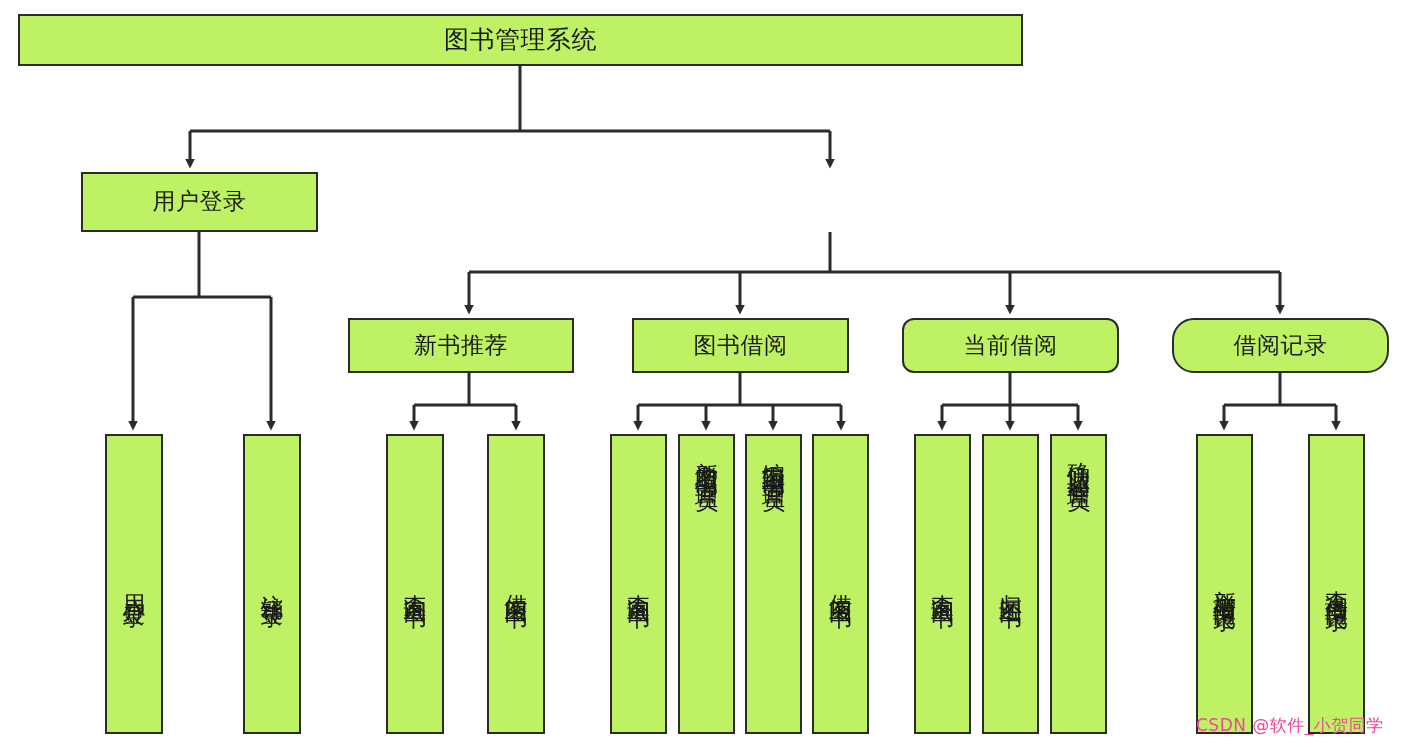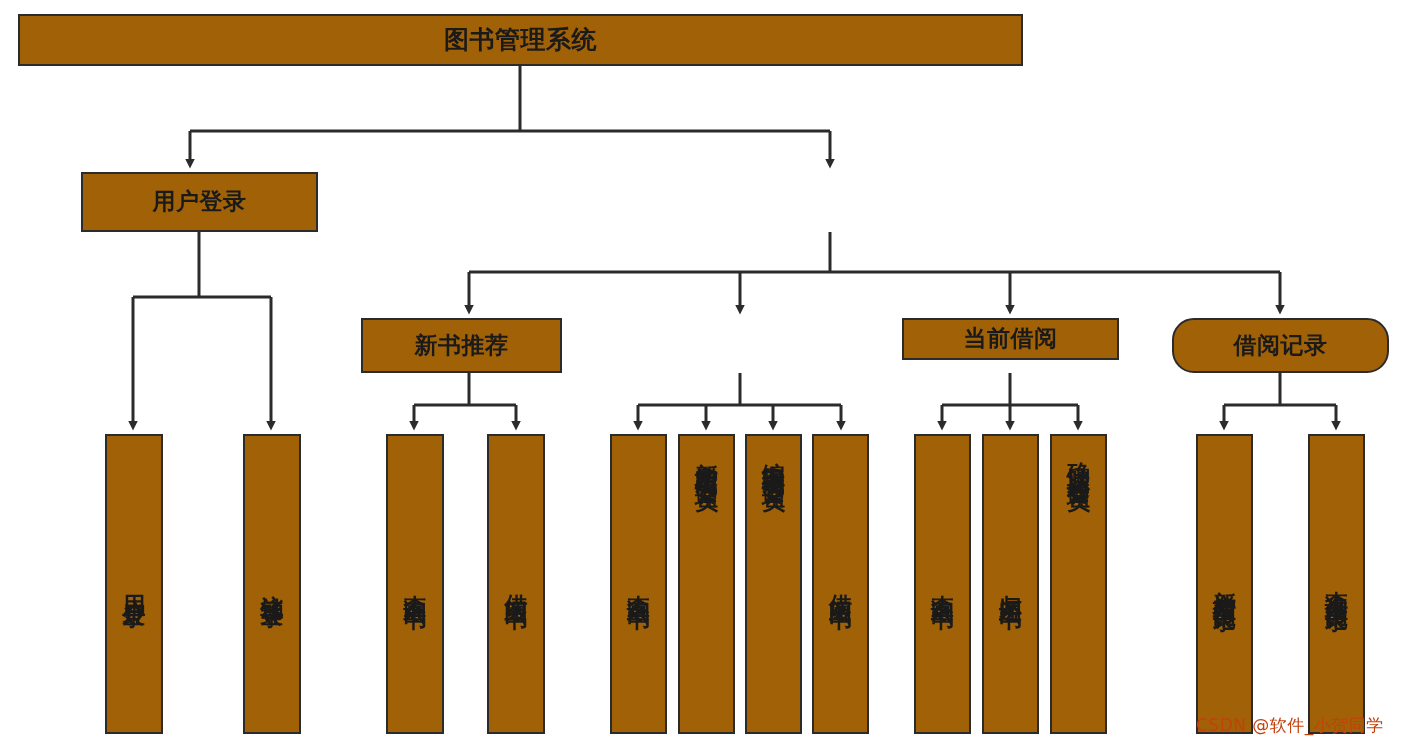--- a/index.html
+++ b/index.html
@@ -23,26 +23,25 @@
     position: absolute;
     top: 0;
     left: 0;
     width: 1405px;
     height: 747px;
   }
   .node-box {
     position: absolute;
     box-sizing: border-box;
     border: 2.5px solid #2b2b2b;
-    background: #a16207;
+    background: #bef264;
     display: flex;
     align-items: center;
     justify-content: center;
     color: #1a1a1a;
-    font-weight: bold;
   }
   .node-label {
     text-align: center;
     line-height: 1.18;
     letter-spacing: 0.5px;
     white-space: pre;
   }
   .node-root .node-label { font-size: 25px; }
   .node-l2 .node-label   { font-size: 23px; }
   .node-l3 .node-label   { font-size: 23px; }
@@ -60,21 +59,21 @@
   }
   .node-leaf.center-text {
     align-items: center;
     padding-top: 0;
   }
   #watermark {
     position: absolute;
     left: 1196px;
     top: 714px;
     font-size: 17px;
-    color: #c2410c;
+    color: #ec4899;
     white-space: nowrap;
     letter-spacing: 0.5px;
     font-family: "DejaVu Sans", "Liberation Sans", sans-serif;
   }
 </style>
 </head>
 <body>
 
 <div id="diagram-root">
 
@@ -129,24 +128,27 @@
   </svg>
 
   <div class="node-box node-root" style="left:18px; top:14px; width:1005px; height:52px;">
     <span class="node-label">图书管理系统</span>
   </div>
 
   <div class="node-box node-l2" style="left:81px; top:172px; width:237px; height:60px;">
     <span class="node-label">用户登录</span>
   </div>
 
-  <div class="node-box node-l3" style="left:361px; top:318px; width:201px; height:55px;">
+  <div class="node-box node-l3" style="left:348px; top:318px; width:226px; height:55px;">
     <span class="node-label">新书推荐</span>
   </div>
-  <div class="node-box node-l3" style="left:902px; top:318px; width:217px; height:42px;">
+  <div class="node-box node-l3" style="left:632px; top:318px; width:217px; height:55px;">
+    <span class="node-label">图书借阅</span>
+  </div>
+  <div class="node-box node-l3" style="left:902px; top:318px; width:217px; height:55px;border-radius:12px;">
     <span class="node-label">当前借阅</span>
   </div>
   <div class="node-box node-l3" style="left:1172px; top:318px; width:217px; height:55px;border-radius:22px;">
     <span class="node-label">借阅记录</span>
   </div>
 
   <div class="node-box node-leaf center-text" style="left:105px; top:434px; width:58px; height:300px;">
     <span class="node-label">用户登录</span>
   </div>
   <div class="node-box node-leaf center-text" style="left:243px; top:434px; width:58px; height:300px;">

